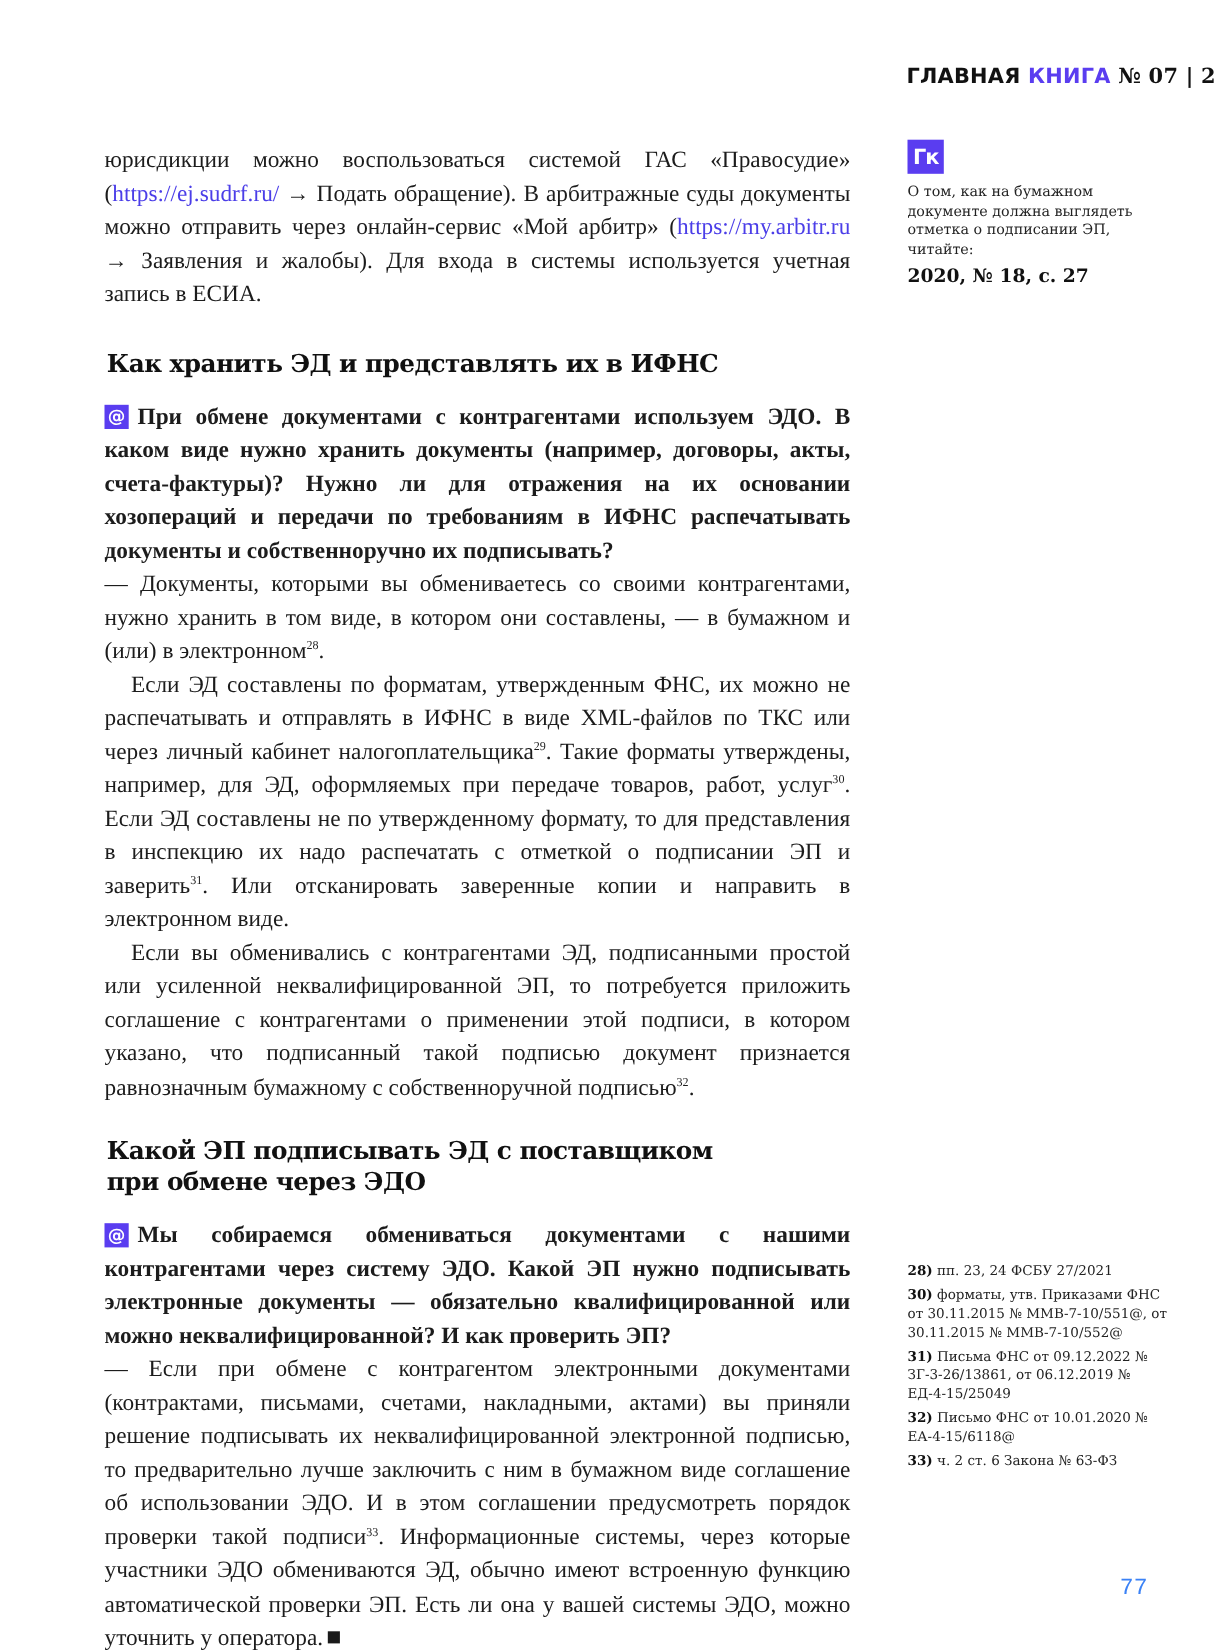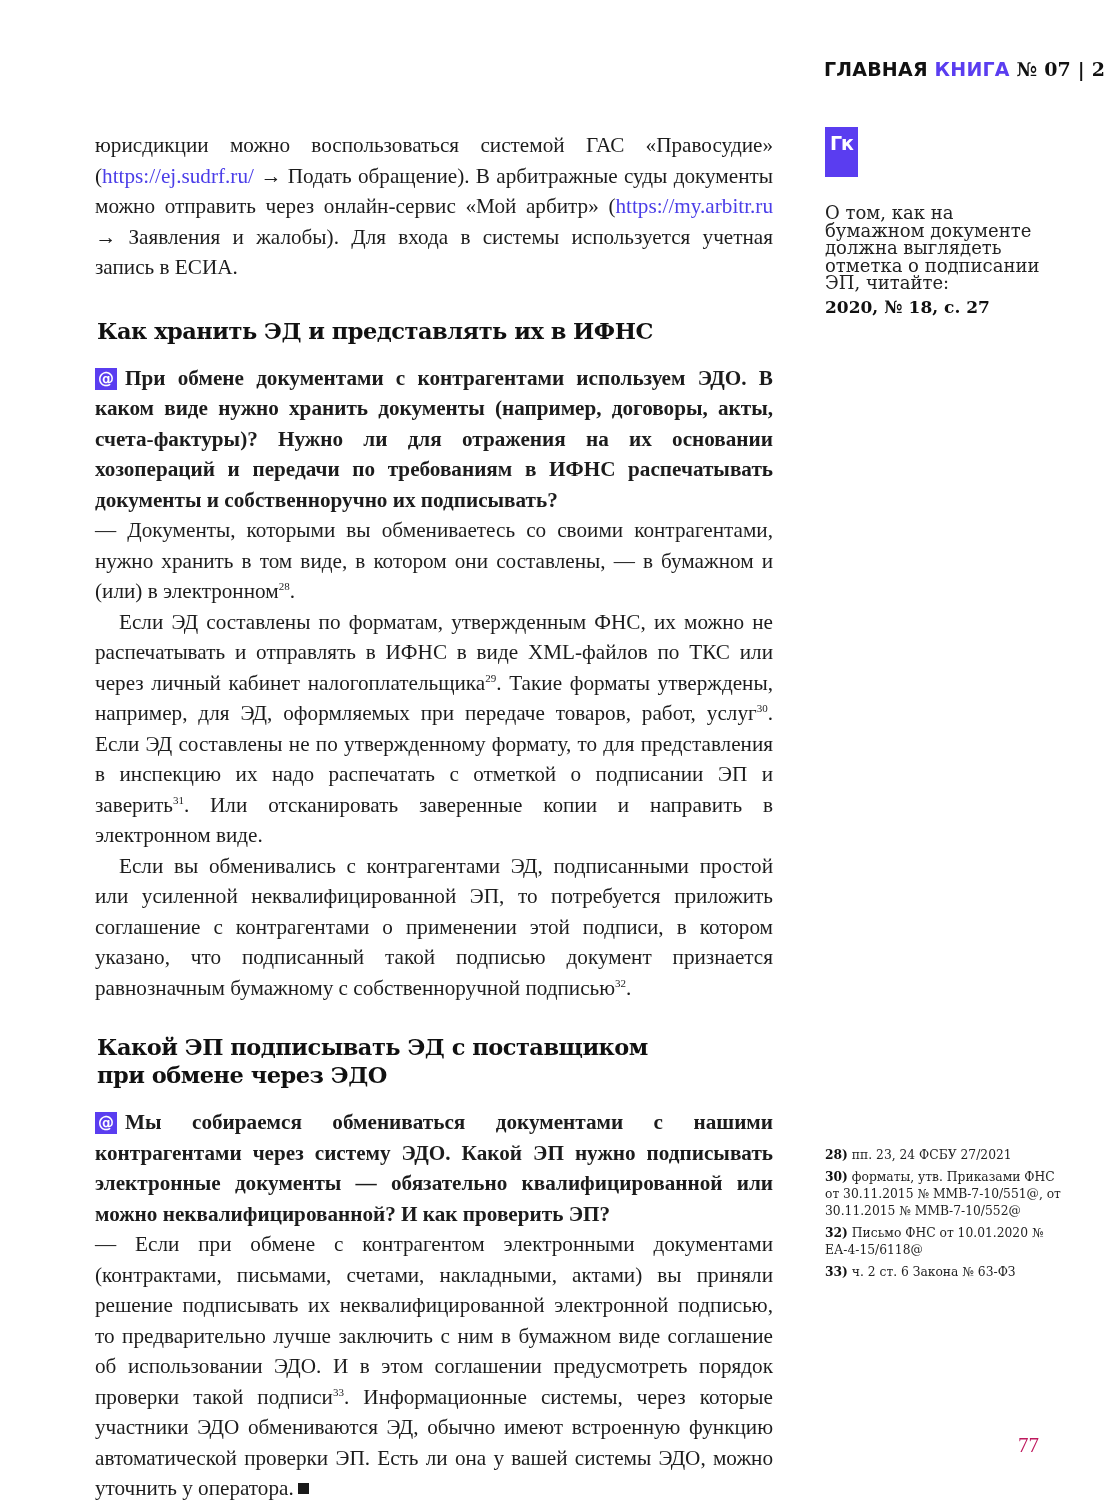--- a/index.html
+++ b/index.html
@@ -32,32 +32,32 @@
   .question { font-weight: bold; }
   .at-icon {
     display: inline-block; width: 22px; height: 22px; background: #5a3df0; color: #fff;
     font-family: "DejaVu Sans", sans-serif; font-size: 16px; line-height: 21px; text-align: center;
     vertical-align: 1px; margin-right: 8px; font-weight: bold; text-indent: 0;
   }
   .end-mark { display: inline-block; width: 11px; height: 11px; background: #1a1a1a; margin-left: 4px; vertical-align: 1px; }
 
   .sidebar { position: absolute; left: 825px; top: 127px; width: 230px; font-family: "DejaVu Serif", serif; }
   .gk-logo {
-    width: 33px; height: 50px; background: #5a3df0; color: #fff;
+    width: 33px; height: 31px; background: #5a3df0; color: #fff;
     font-family: "DejaVu Sans", sans-serif; font-weight: bold; font-size: 19px; line-height: 33px; text-align: center;
     letter-spacing: -1px;
   }
-  .sidebar .note { margin-top: 27px; font-size: 18px; line-height: 17.5px; color: #222; }
+  .sidebar .note { margin-top: 8px; font-size: 13px; line-height: 17.5px; color: #222; }
   .sidebar .ref { margin-top: 5px; font-size: 17px; font-weight: bold; color: #111; }
 
   .footnotes { position: absolute; left: 825px; top: 1108px; width: 240px; font-family: "DejaVu Serif", serif; font-size: 12.3px; line-height: 17px; color: #222; margin-top: 38px; }
   .footnotes .fn { margin-bottom: 4px; }
   .footnotes .fn-num { font-weight: bold; color: #111; }
 
-  .page-number { position: absolute; left: 1018px; top: 1433px; font-family: Liberation Serif, serif; font-size: 21px; color: #be185d; }
+  .page-number { position: absolute; left: 1018px; top: 1433px; font-family: Liberation Mono, monospace; font-size: 21px; color: #3b82f6; }
 </style>
 </head>
 <body>
 
 <div class="header">
   <span>ГЛАВНАЯ</span>
   <span class="brand-accent">КНИГА</span>
   <span class="issue">№ 07 | 2023</span>
 </div>
 
@@ -79,17 +79,18 @@
 
 <div class="sidebar">
   <div class="gk-logo">Гк</div>
   <div class="note">О том, как на бумажном документе должна выглядеть отметка о подписании ЭП, читайте:</div>
   <div class="ref">2020, № 18, с. 27</div>
 </div>
 
 <div class="footnotes">
   <div class="fn"><span class="fn-num">28)</span> <span>пп. 23, 24 ФСБУ 27/2021</span></div>
   <div class="fn"><span class="fn-num">30)</span> <span>форматы, утв. Приказами ФНС от 30.11.2015 № ММВ-7-10/551@, от 30.11.2015 № ММВ-7-10/552@</span></div>
+  <div class="fn"><span class="fn-num">31)</span> <span>Письма ФНС от 09.12.2022 № ЗГ-3-26/13861, от 06.12.2019 № ЕД-4-15/25049</span></div>
   <div class="fn"><span class="fn-num">32)</span> <span>Письмо ФНС от 10.01.2020 № ЕА-4-15/6118@</span></div>
   <div class="fn"><span class="fn-num">33)</span> <span>ч. 2 ст. 6 Закона № 63-ФЗ</span></div>
 </div>
 
 <div class="page-number">77</div>
 
 </body></html>

